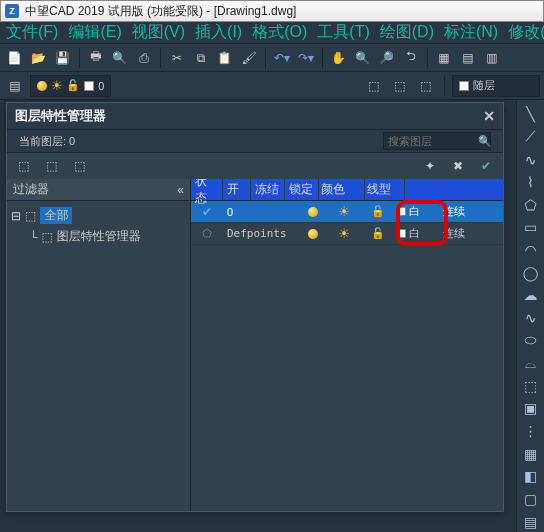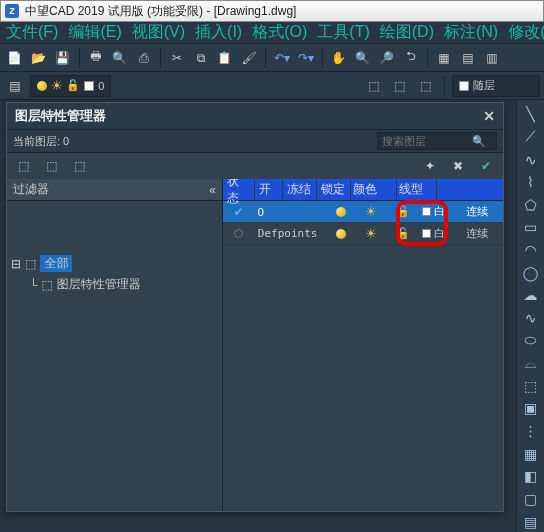--- a/index.html
+++ b/index.html
@@ -21,27 +21,27 @@
   .swatch { width: 10px; height: 10px; border: 1px solid #888; }
 
   .main { display: flex; height: calc(100% - 100px); }
   .leftarea { flex: 1; position: relative; }
   .rightpalette { width: 28px; background: #2b3a48; border-left: 1px solid #1a2530; display: flex; flex-direction: column; align-items: center; padding-top: 4px; gap: 2px; }
   .rightpalette .pbtn { width: 22px; height: 22px; display: flex; align-items: center; justify-content: center; cursor: pointer; color: #a8c4df; font-size: 14px; }
 
   .panel { position: absolute; left: 6px; top: 2px; width: 498px; height: 410px; background: #32414e; border: 1px solid #4a5a68; box-shadow: 0 2px 8px rgba(0,0,0,.4); }
   .panel-title { height: 26px; background: #2b3a48; display: flex; align-items: center; padding: 0 8px; color: #eee; font-size: 13px; font-weight: bold; justify-content: space-between; }
   .panel-close { cursor: pointer; color: #ccc; font-size: 14px; }
-  .panel-sub { height: 24px; background: #2b3a48; display: flex; align-items: center; padding: 0 6px; gap: 8px; border-top: 1px solid #1a2530; border-bottom: 1px solid #1a2530; }
-  .searchbox { margin-left: auto; display: flex; align-items: center; background: #222f3b; border: 1px solid #1a2530; padding: 1px 4px; width: 120px; height: 18px; }
+  .panel-sub { height: 24px; background: #2b3a48; display: flex; align-items: center; padding: 0 12px; gap: 8px; border-top: 1px solid #1a2530; border-bottom: 1px solid #1a2530; }
+  .searchbox { margin-left: auto; display: flex; align-items: center; background: #222f3b; border: 1px solid #1a2530; padding: 1px 4px; width: 108px; height: 18px; }
   .searchbox input { background: transparent; border: none; color: #999; font-size: 11px; width: 90px; outline: none; }
   .panel-tb { height: 26px; display: flex; align-items: center; padding: 0 6px; gap: 6px; }
 
   .panel-body { display: flex; height: calc(100% - 76px); }
-  .filter-pane { width: 216px; border-right: 1px solid #1a2530; display: flex; flex-direction: column; gap: 48px; }
+  .filter-pane { width: 184px; border-right: 1px solid #1a2530; display: flex; flex-direction: column; }
   .filter-head { height: 22px; background: #3a4a57; display: flex; align-items: center; padding: 0 6px; font-size: 12px; border-bottom: 1px solid #1a2530; }
   .tree { padding: 4px; font-size: 12px; }
   .tree-row { display: flex; align-items: center; gap: 4px; padding: 2px 0; }
   .tree-indent { width: 14px; }
 
   .grid-pane { flex: 1; overflow: hidden; }
   .grid-head { height: 22px; background: #1d4ed8; display: flex; border-bottom: 1px solid #1a2530; }
   .gh { border-right: 1px solid #2b3a48; display: flex; align-items: center; padding: 0 4px; font-size: 12px; color: #ddd; }
   .grid-row { height: 22px; display: flex; align-items: center; border-bottom: 1px solid #2b3a48; }
   .grid-row.sel { background: #1e6fc0; color: #fff; }

